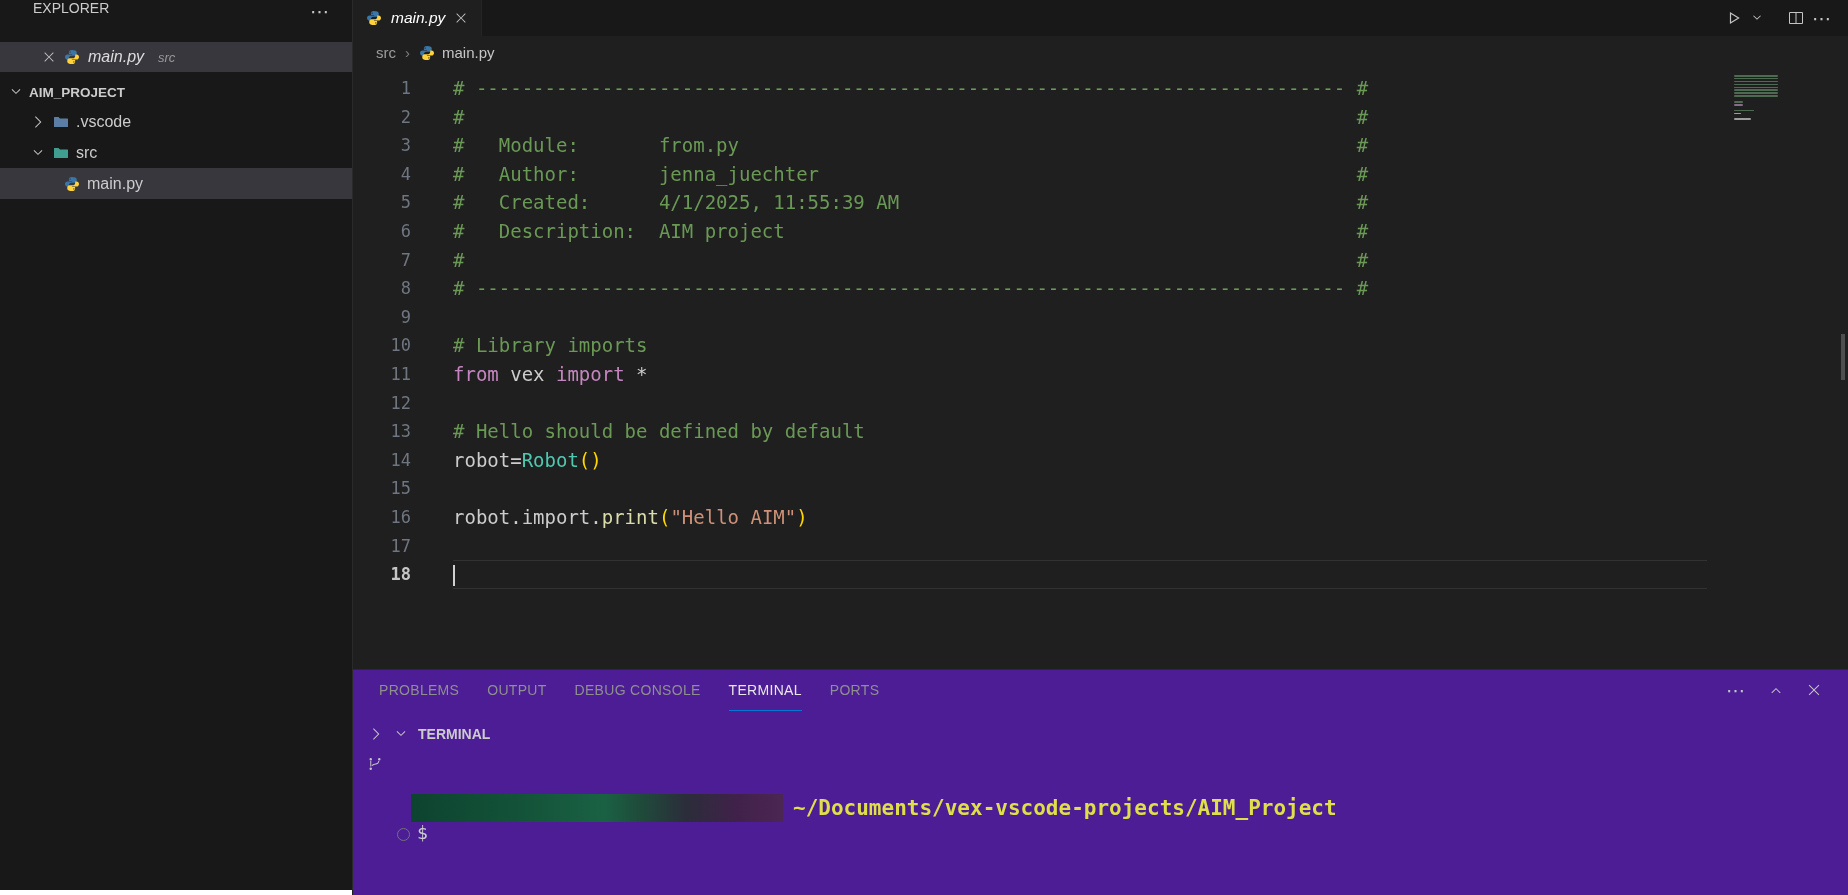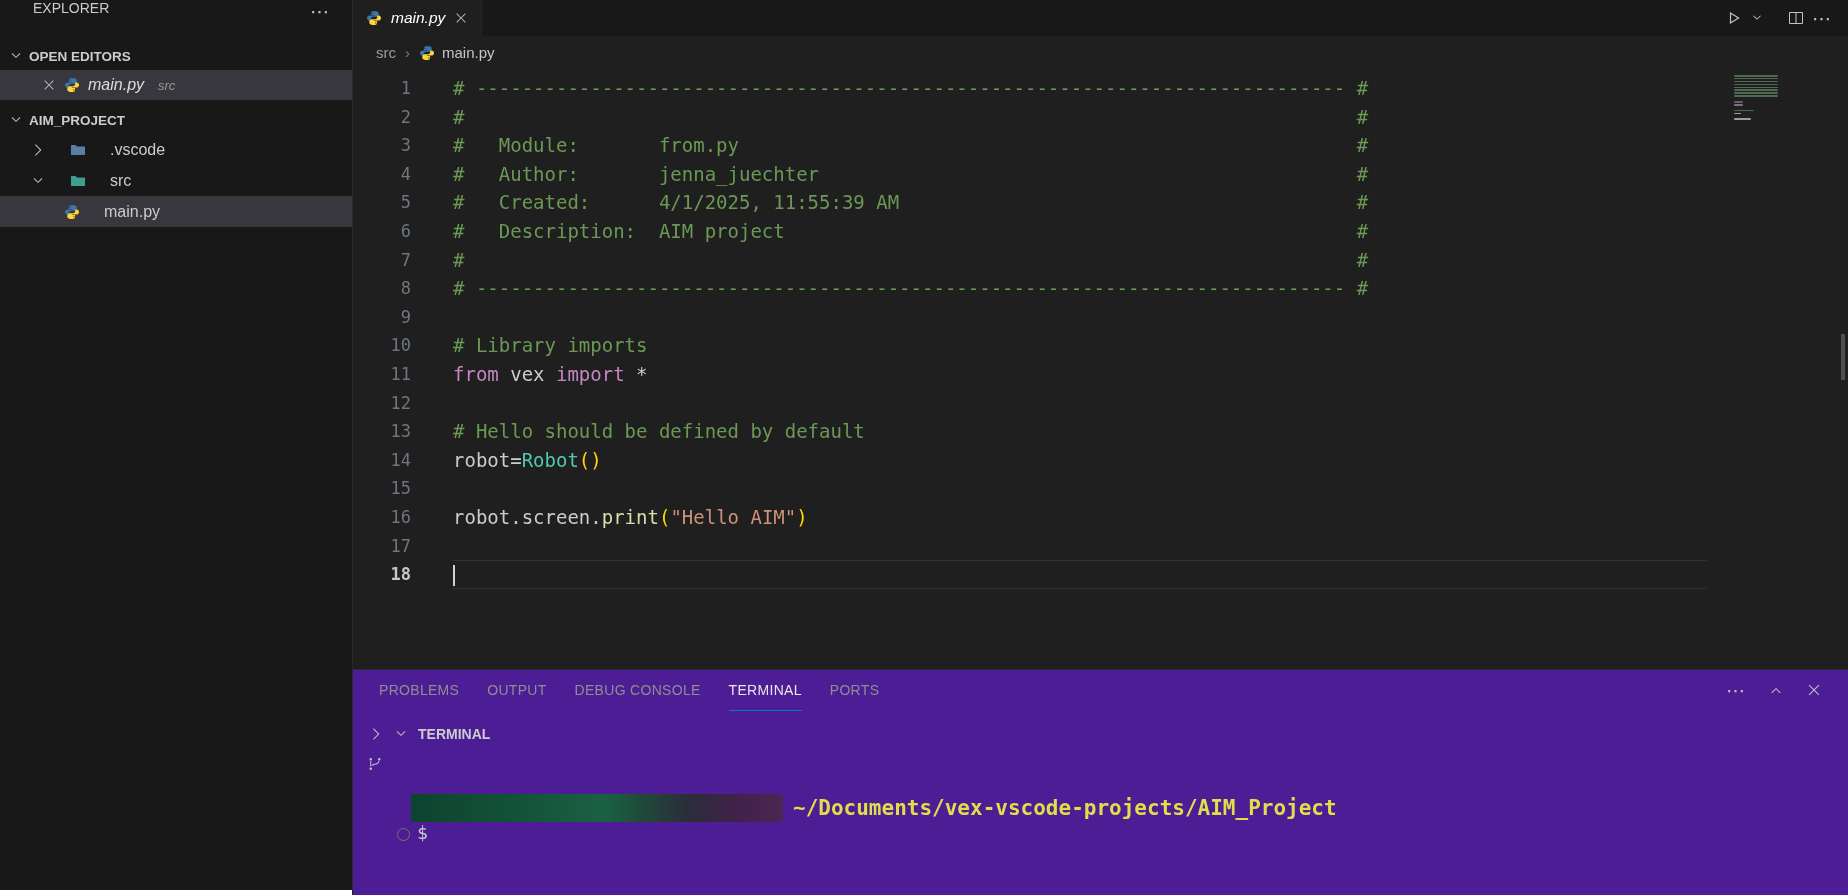--- a/index.html
+++ b/index.html
@@ -12,21 +12,21 @@
   .sb-header{height:42px;display:flex;align-items:flex-start;justify-content:space-between;
              padding:0 22px 0 33px;font-size:14px;color:#cccccc;}
   .ellipsis{font-size:19px;letter-spacing:1px;color:#c5c5c5;cursor:pointer;}
   .sb-section-header{display:flex;align-items:center;height:28px;font-size:13.5px;font-weight:700;
                      color:#cccccc;padding-left:8px;gap:5px;}
   .oe-item{height:30px;display:flex;align-items:center;background:#37373d;padding-left:42px;gap:8px;
            font-size:16px;cursor:pointer;}
   .oe-item .fname{font-style:italic;color:#dcdcdc;}
   .oe-item .detail{color:#9a9a9a;font-size:13px;margin-left:6px;font-style:italic;}
   .proj-header{margin-top:6px;}
-  .tree-item{height:31px;display:flex;align-items:center;font-size:16px;color:#cccccc;gap:24px;cursor:pointer;}
+  .tree-item{height:31px;display:flex;align-items:center;font-size:16px;color:#cccccc;gap:7px;cursor:pointer;}
   .tree-item.folder{padding-left:30px;}
   .tree-item.file{padding-left:64px;}
   .tree-item.selected{background:#37373d;}
   .icon16{width:16px;height:16px;flex:none;display:block;}
   .icon14{width:14px;height:14px;flex:none;display:block;}
   .chev{color:#c5c5c5;}
   .artifact{position:absolute;left:0;bottom:0;width:352px;height:5px;background:#ffffff;}
 
   
   .main{position:absolute;left:353px;top:0;right:0;height:670px;}
@@ -120,26 +120,20 @@
 </svg>
 
 <div class="app">
 
   <aside class="sidebar">
     <div class="sb-header">
       <span>EXPLORER</span>
       <span class="ellipsis">⋯</span>
     </div>
 
-    <div class="sb-section-header">
-      <svg class="icon16 chev">
-          <use href="#i-chev-d"></use>
-        </svg>
-      <span>OPEN EDITORS</span>
-    </div>
 
     <div class="oe-item">
       <svg class="icon14 chev">
           <use href="#i-close"></use>
         </svg>
       <svg class="icon16">
           <use href="#i-py"></use>
         </svg>
       <span class="fname">main.py</span>
       <span class="detail">src</span>
@@ -231,21 +225,21 @@
           <div class="code-row"><span class="ln">6</span><span class="lt"><span class="tok-c">#   Description:  AIM project                                                  #</span></span></div>
           <div class="code-row"><span class="ln">7</span><span class="lt"><span class="tok-c">#                                                                              #</span></span></div>
           <div class="code-row"><span class="ln">8</span><span class="lt"><span class="tok-c"># ---------------------------------------------------------------------------- #</span></span></div>
           <div class="code-row"><span class="ln">9</span><span class="lt"></span></div>
           <div class="code-row"><span class="ln">10</span><span class="lt"><span class="tok-c"># Library imports</span></span></div>
           <div class="code-row"><span class="ln">11</span><span class="lt"><span class="tok-k">from</span><span class="tok-t"> vex </span><span class="tok-k">import</span><span class="tok-t"> *</span></span></div>
           <div class="code-row"><span class="ln">12</span><span class="lt"></span></div>
           <div class="code-row"><span class="ln">13</span><span class="lt"><span class="tok-c"># Hello should be defined by default</span></span></div>
           <div class="code-row"><span class="ln">14</span><span class="lt"><span class="tok-t">robot=</span><span class="tok-y">Robot</span><span class="tok-b">()</span></span></div>
           <div class="code-row"><span class="ln">15</span><span class="lt"></span></div>
-          <div class="code-row"><span class="ln">16</span><span class="lt"><span class="tok-t">robot.screen.</span><span class="tok-f">print</span><span class="tok-b">(</span><span class="tok-s">"Hello AIM"</span><span class="tok-b">)</span></span></div>
+          <div class="code-row"><span class="ln">16</span><span class="lt"><span class="tok-t">robot.import.</span><span class="tok-f">print</span><span class="tok-b">(</span><span class="tok-s">"Hello AIM"</span><span class="tok-b">)</span></span></div>
           <div class="code-row"><span class="ln">17</span><span class="lt"></span></div>
           <div class="code-row active-row"><span class="ln">18</span><span class="lt"><span class="cursor"></span></span></div>
         </div>
       <div class="minimap">
           <div class="mm-line" style="width: 44px; background: rgb(78, 107, 82);"></div>
           <div class="mm-line" style="width: 44px; background: rgb(78, 107, 82);"></div>
           <div class="mm-line" style="width: 44px; background: rgb(78, 107, 82);"></div>
           <div class="mm-line" style="width: 44px; background: rgb(78, 107, 82);"></div>
           <div class="mm-line" style="width: 44px; background: rgb(78, 107, 82);"></div>
           <div class="mm-line" style="width: 44px; background: rgb(78, 107, 82);"></div>

